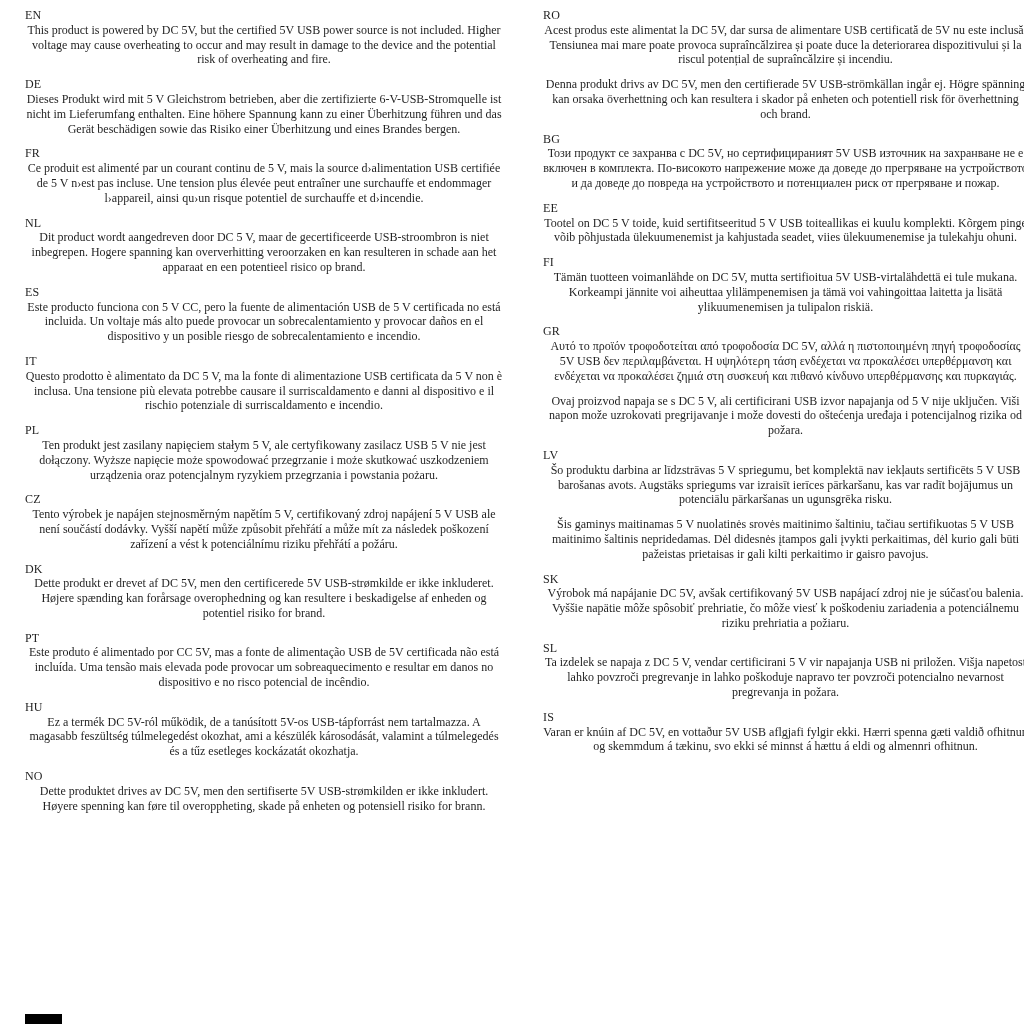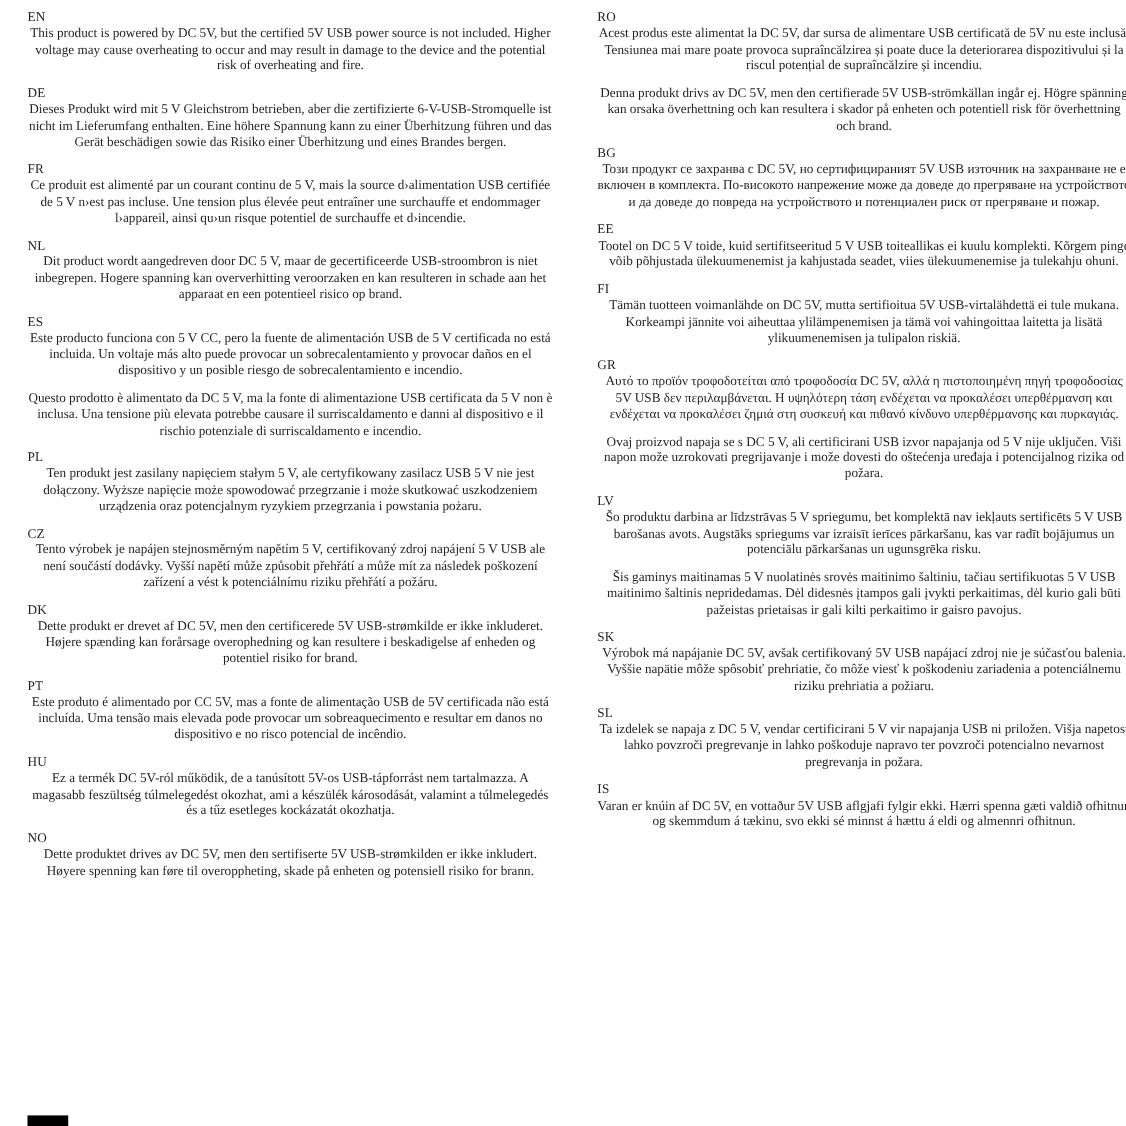--- a/index.html
+++ b/index.html
@@ -61,20 +61,21 @@
       </div>
       <div class="section">
         <div class="lang-code">NL</div>
         <p class="lang-text">Dit product wordt aangedreven door DC 5 V, maar de gecertificeerde USB-stroombron is niet inbegrepen. Hogere spanning kan oververhitting veroorzaken en kan resulteren in schade aan het apparaat en een potentieel risico op brand.</p>
       </div>
       <div class="section">
         <div class="lang-code">ES</div>
         <p class="lang-text">Este producto funciona con 5 V CC, pero la fuente de alimentación USB de 5 V certificada no está incluida. Un voltaje más alto puede provocar un sobrecalentamiento y provocar daños en el dispositivo y un posible riesgo de sobrecalentamiento e incendio.</p>
       </div>
       <div class="section">
+        <div class="lang-code">IT</div>
         <p class="lang-text">Questo prodotto è alimentato da DC 5 V, ma la fonte di alimentazione USB certificata da 5 V non è inclusa. Una tensione più elevata potrebbe causare il surriscaldamento e danni al dispositivo e il rischio potenziale di surriscaldamento e incendio.</p>
       </div>
       <div class="section">
         <div class="lang-code">PL</div>
         <p class="lang-text">Ten produkt jest zasilany napięciem stałym 5 V, ale certyfikowany zasilacz USB 5 V nie jest dołączony. Wyższe napięcie może spowodować przegrzanie i może skutkować uszkodzeniem urządzenia oraz potencjalnym ryzykiem przegrzania i powstania pożaru.</p>
       </div>
       <div class="section">
         <div class="lang-code">CZ</div>
         <p class="lang-text">Tento výrobek je napájen stejnosměrným napětím 5 V, certifikovaný zdroj napájení 5 V USB ale není součástí dodávky. Vyšší napětí může způsobit přehřátí a může mít za následek poškození zařízení a vést k potenciálnímu riziku přehřátí a požáru.</p>
       </div>

